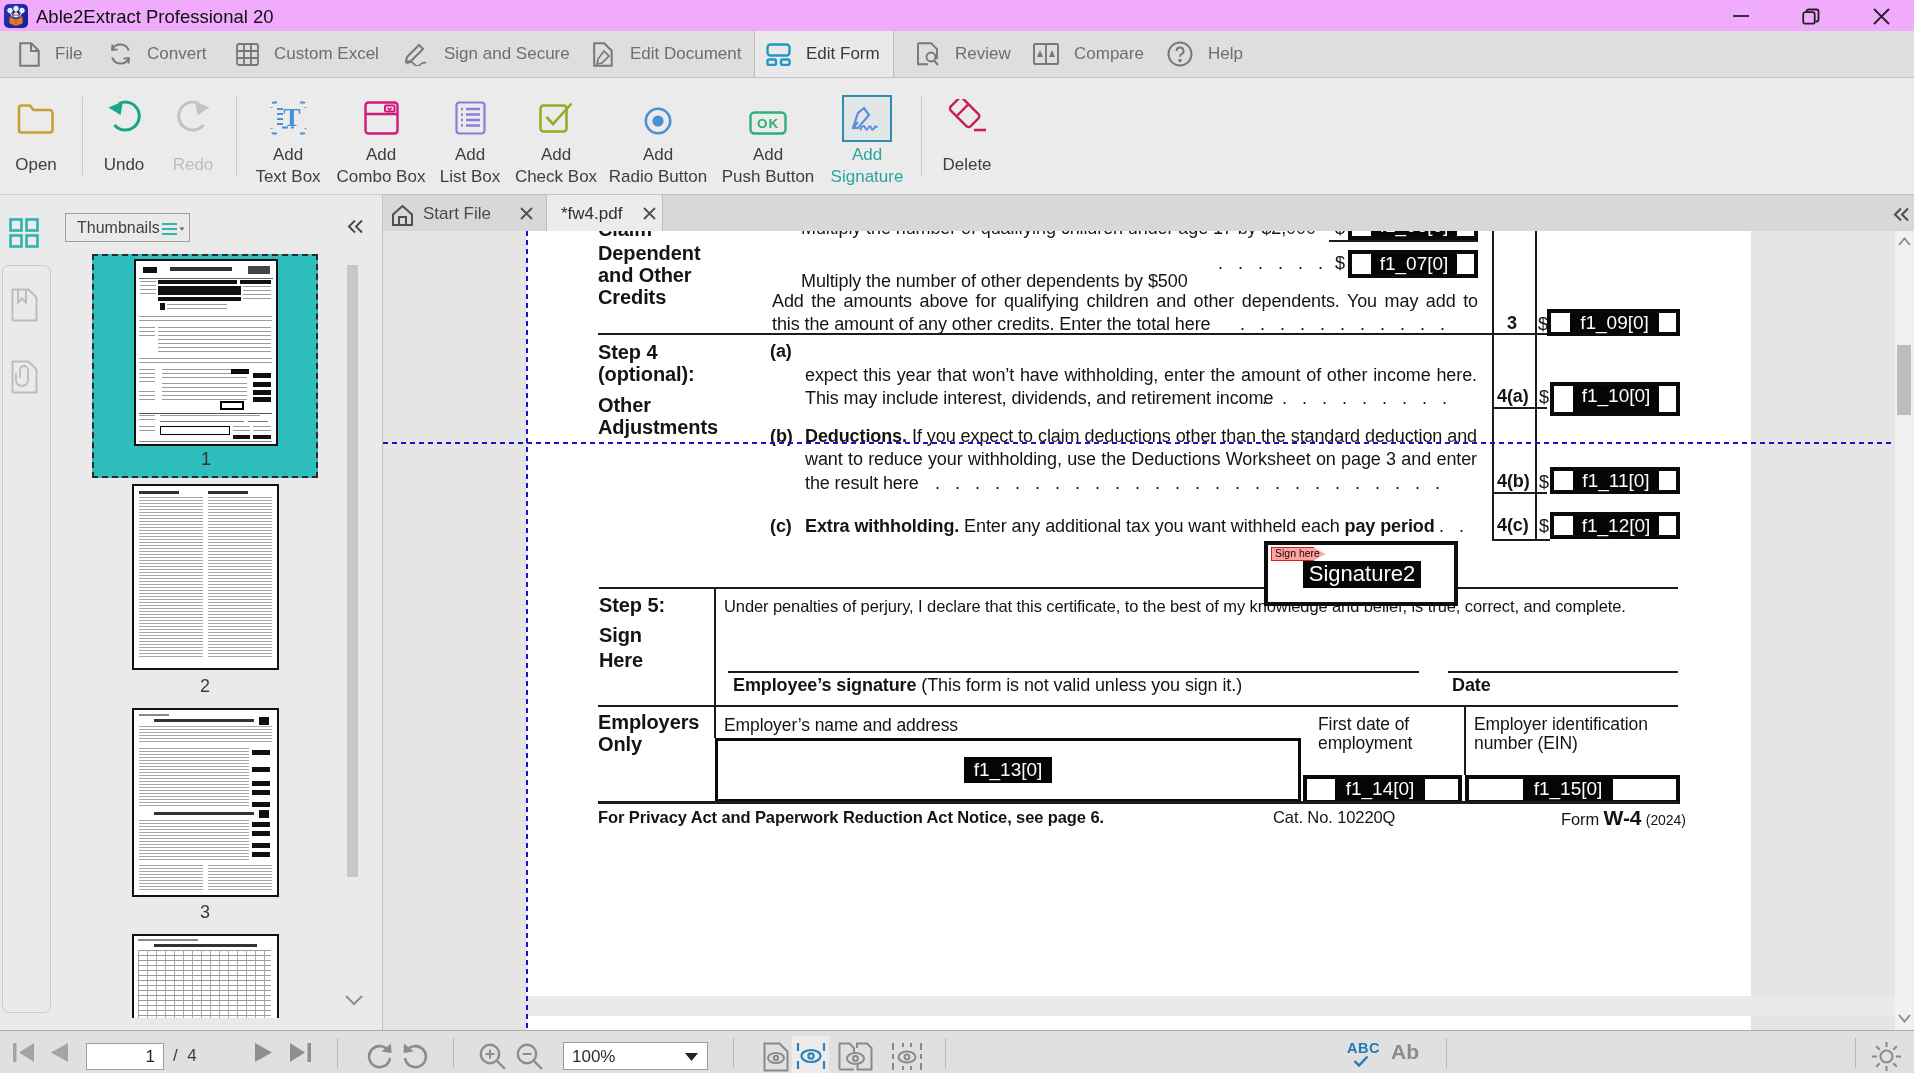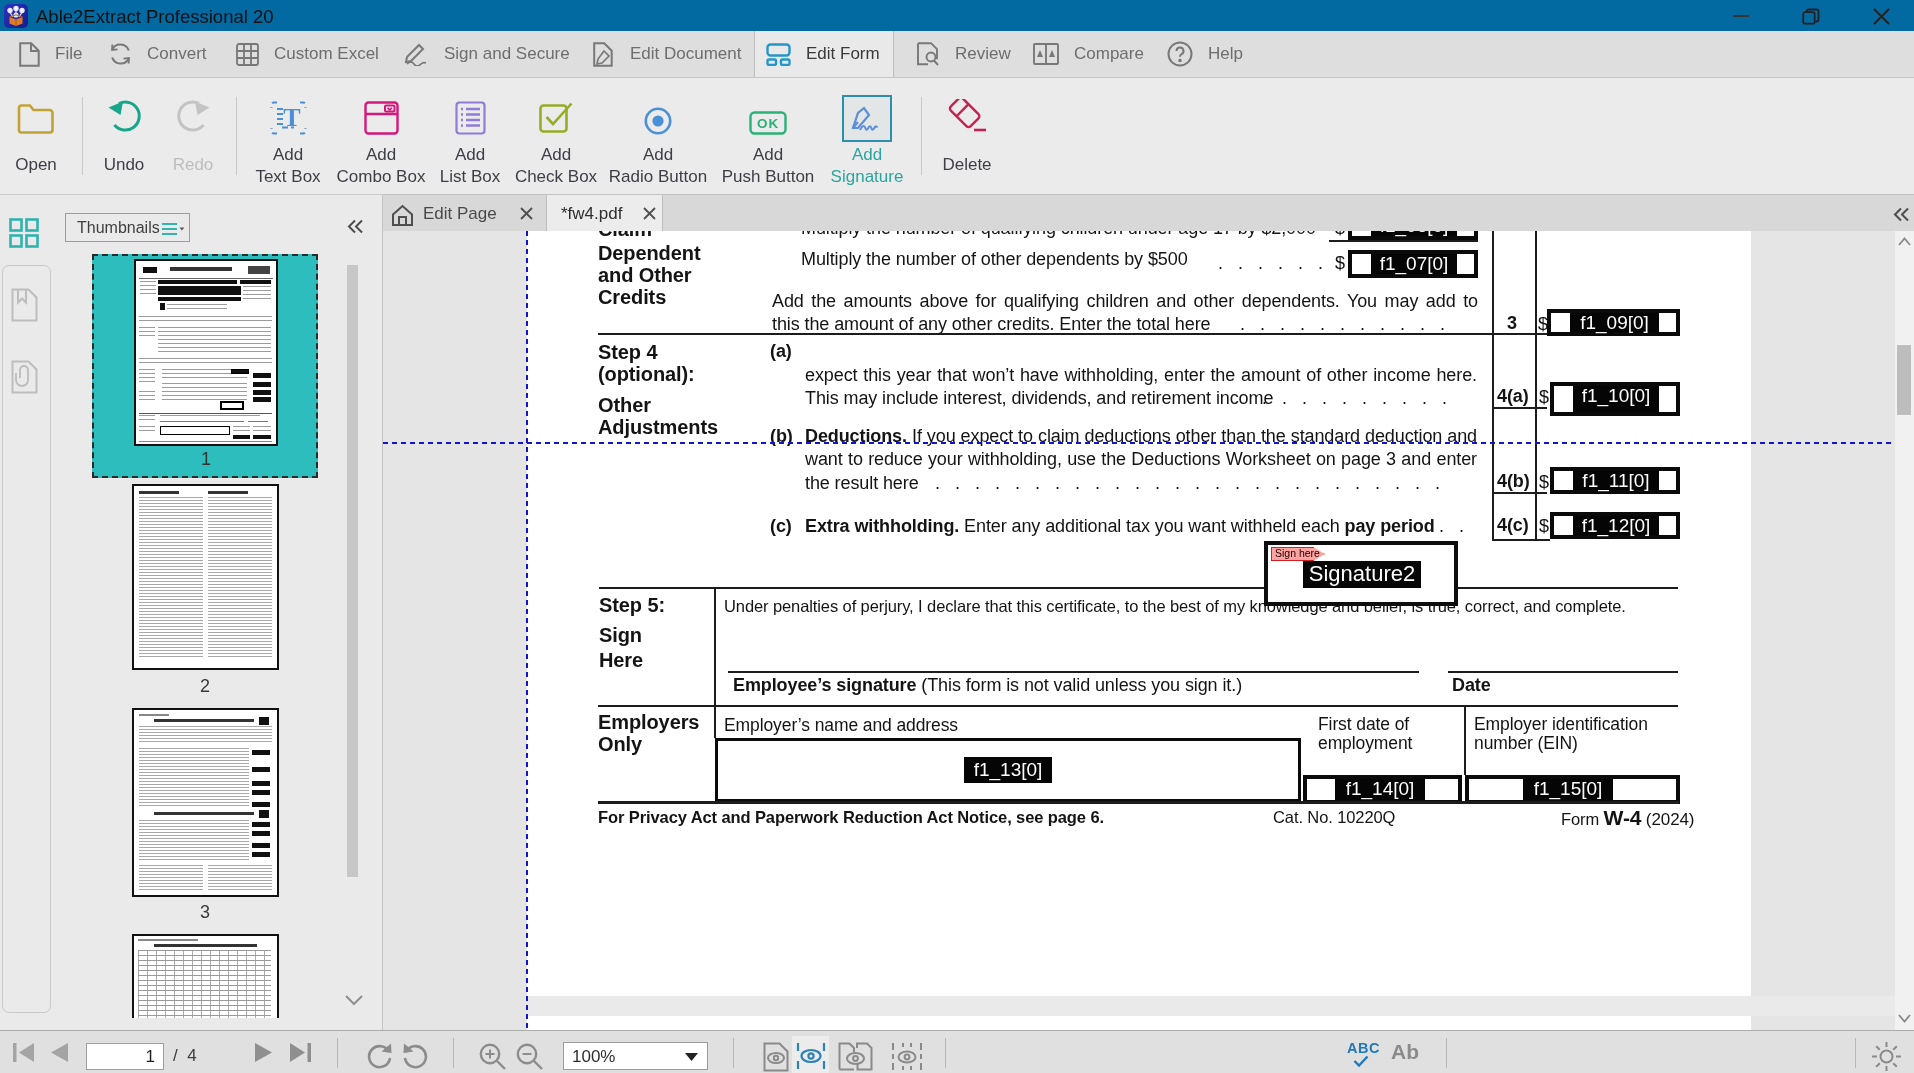--- a/index.html
+++ b/index.html
@@ -2,21 +2,21 @@
 <html><head><meta charset="utf-8"><title>Able2Extract</title>
 <style>
 *{margin:0;padding:0;box-sizing:border-box}
 html,body{width:1914px;height:1073px;overflow:hidden;font-family:"Liberation Sans",sans-serif;background:#e7e7e7}
 .a{position:absolute}
 .t{position:absolute;white-space:nowrap}
 .ln{position:absolute;background:#1c1c1c}
 .b{font-weight:bold}
 svg{display:block}
 
-#titlebar{position:absolute;left:0;top:0;width:1914px;height:48px;background:#0369a1}
+#titlebar{position:absolute;left:0;top:0;width:1914px;height:48px;background:#f0abfc}
 #menubar{position:absolute;left:0;top:31px;width:1914px;height:47px;background:#dedede;border-bottom:1px solid #c6c6c6}
 .mitem{position:absolute;top:0;height:46px;display:flex;align-items:center;gap:15px;color:#6e6e6e;font-size:17px}
 #toolbar{position:absolute;left:0;top:78px;width:1914px;height:116px;background:#ebebeb}
 .tsep{position:absolute;top:19px;width:1px;height:78px;background:#c9c9c9}
 .titem{position:absolute;top:0;text-align:center;color:#3e3e46;font-size:17px;line-height:21.5px}
 .titem .ic{display:flex;justify-content:center;align-items:flex-end;height:57px;margin-bottom:9px}
 #statusbar{position:absolute;left:0;top:1030px;width:1914px;height:43px;background:#e0e0e0;border-top:1px solid #ababab}
 .ssep{position:absolute;top:7px;width:1px;height:30px;background:#b7b7b7}
 
 #sidebar{position:absolute;left:0;top:194px;width:383px;height:836px;background:#eaeaea;border-right:1px solid #c2c2c2;border-top:1px solid #cbcbcb}
@@ -373,21 +373,21 @@
       <path d="M2 2 L10 10 L18 2"></path>
     </svg>
 </div>
 
 <div id="tabbar">
   <div class="a" style="left:0;top:0;width:164px;height:36px;border-right:1px solid #bdbdbd"></div>
   <svg class="a" style="left:8px;top:9px" width="23" height="23" viewBox="0 0 23 23" fill="none" stroke="#4f4f4f" stroke-width="2">
       <path d="M2 10.5 L11.5 2 L21 10.5 V21 H2 z"></path>
       <rect x="8" y="13" width="7" height="8"></rect>
     </svg>
-  <div class="t" style="left:40px;top:9px;font-size:17px;color:#4a4a4a">Edit Page</div>
+  <div class="t" style="left:40px;top:9px;font-size:17px;color:#4a4a4a">Start File</div>
   <svg class="a" style="left:137px;top:12px" width="13" height="13" stroke="#4f4f4f" stroke-width="1.8">
       <path d="M1 1 L12 12 M12 1 L1 12"></path>
     </svg>
   <div class="a" style="left:164px;top:0;width:116px;height:37px;background:#ececec;border-right:1px solid #bdbdbd"></div>
   <div class="t" style="left:178px;top:9px;font-size:17px;color:#2e2e2e">*fw4.pdf</div>
   <svg class="a" style="left:260px;top:12px" width="13" height="13" stroke="#4f4f4f" stroke-width="1.8">
       <path d="M1 1 L12 12 M12 1 L1 12"></path>
     </svg>
   <svg class="a" style="left:1510px;top:12px" width="17" height="15" viewBox="0 0 17 15" fill="none" stroke="#4c4c4c" stroke-width="2">
       <path d="M8 1.5 L2 7.5 L8 13.5 M15 1.5 L9 7.5 L15 13.5"></path>
@@ -401,21 +401,21 @@
     <div class="t" style="left:808px;top:-13px">$</div>
     <div class="fld" style="left:821px;top:-19px;width:130px;height:28px">
         <div class="fldc" style="left:19px;right:17px">f1_06[0]</div>
       </div>
     <div class="ln" style="left:802px;top:9px;width:149px;height:2px"></div>
     <div class="t lb" style="left:71px;top:-13px">Claim</div>
     <div class="t lb" style="left:71px;top:11px">Dependent</div>
     <div class="t lb" style="left:71px;top:33px">and Other</div>
     <div class="t lb" style="left:71px;top:55px">Credits</div>
 
-    <div class="t" style="left:274px;top:18px">Multiply the number of other dependents by $500</div>
+    <div class="t" style="left:274px;top:40px">Multiply the number of other dependents by $500</div>
     <div class="dots" style="left:691px;top:22px">......</div>
     <div class="t" style="left:808px;top:22px">$</div>
     <div class="fld" style="left:821px;top:19px;width:130px;height:28px">
         <div class="fldc" style="left:19px;right:17px">f1_07[0]</div>
       </div>
 
     <div class="t j" style="left:245px;top:60px;width:706px">Add the amounts above for qualifying children and other dependents. You may add to</div>
     <div class="t" style="left:245px;top:83px">this the amount of any other credits. Enter the total here</div>
     <div class="dots" style="left:713px;top:83px">...........</div>
     <div class="t b" style="left:980px;top:82px">3</div>
@@ -489,21 +489,21 @@
     <div class="t h7" style="left:947px;top:484px;width:180px;white-space:normal;line-height:19px">Employer identification number (EIN)</div>
     <div class="fld" style="left:776px;top:544px;width:159px;height:29px">
         <div class="fldc" style="left:28px;width:90px">f1_14[0]</div>
       </div>
     <div class="fld" style="left:938px;top:544px;width:215px;height:29px">
         <div class="fldc" style="left:54px;width:90px">f1_15[0]</div>
       </div>
     <div class="ln" style="left:71px;top:570px;width:1081px;height:3px"></div>
     <div class="t ft" style="left:71px;top:577px">For Privacy Act and Paperwork Reduction Act Notice, see page 6.</div>
     <div class="t" style="left:746px;top:577px;font-size:16.5px">Cat. No. 10220Q</div>
-    <div class="t" style="left:1034px;top:575px;font-size:16.5px">Form <b style="font-size:21px">W-4</b> <span style="font-size:17px">(2024)</span></div>
+    <div class="t" style="left:1034px;top:575px;font-size:16.5px">Form <b style="font-size:21px">W-4</b> <span style="font-size:14px">(2024)</span></div>
 
     <div class="a" style="left:737px;top:310px;width:194px;height:65px;border:4px solid #0d0d0d;background:#fff">
       <div class="a" style="left:3px;top:2px;width:54px;height:14px;background:#ffa2a2;border:1px solid #d02020;clip-path:polygon(0 0,78% 0,100% 50%,78% 100%,0 100%);font-size:10.5px;line-height:11.5px;padding-left:3px;color:#1a0000">Sign here</div>
       <div class="a" style="left:35px;top:16px;width:118px;height:27px;background:#070707;color:#fff;font-size:22px;text-align:center;line-height:26px">Signature2</div>
     </div>
   </div>
   <div id="pagegap"></div>
   <div id="page2"></div>
 
   <div class="a" style="left:0;top:211px;width:1512px;height:2px;background:repeating-linear-gradient(90deg,#1414cf 0 5px,transparent 5px 9px)"></div>

